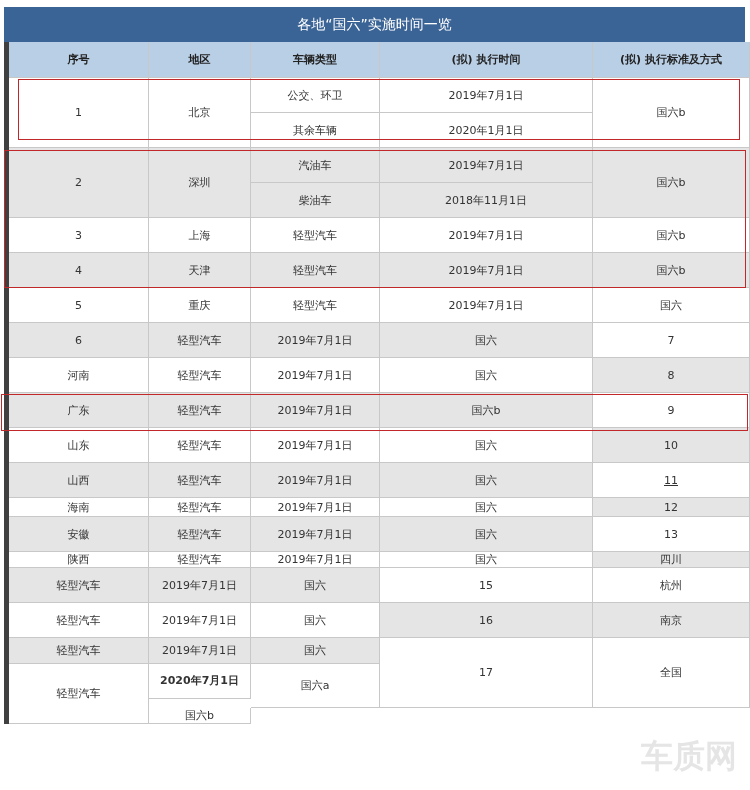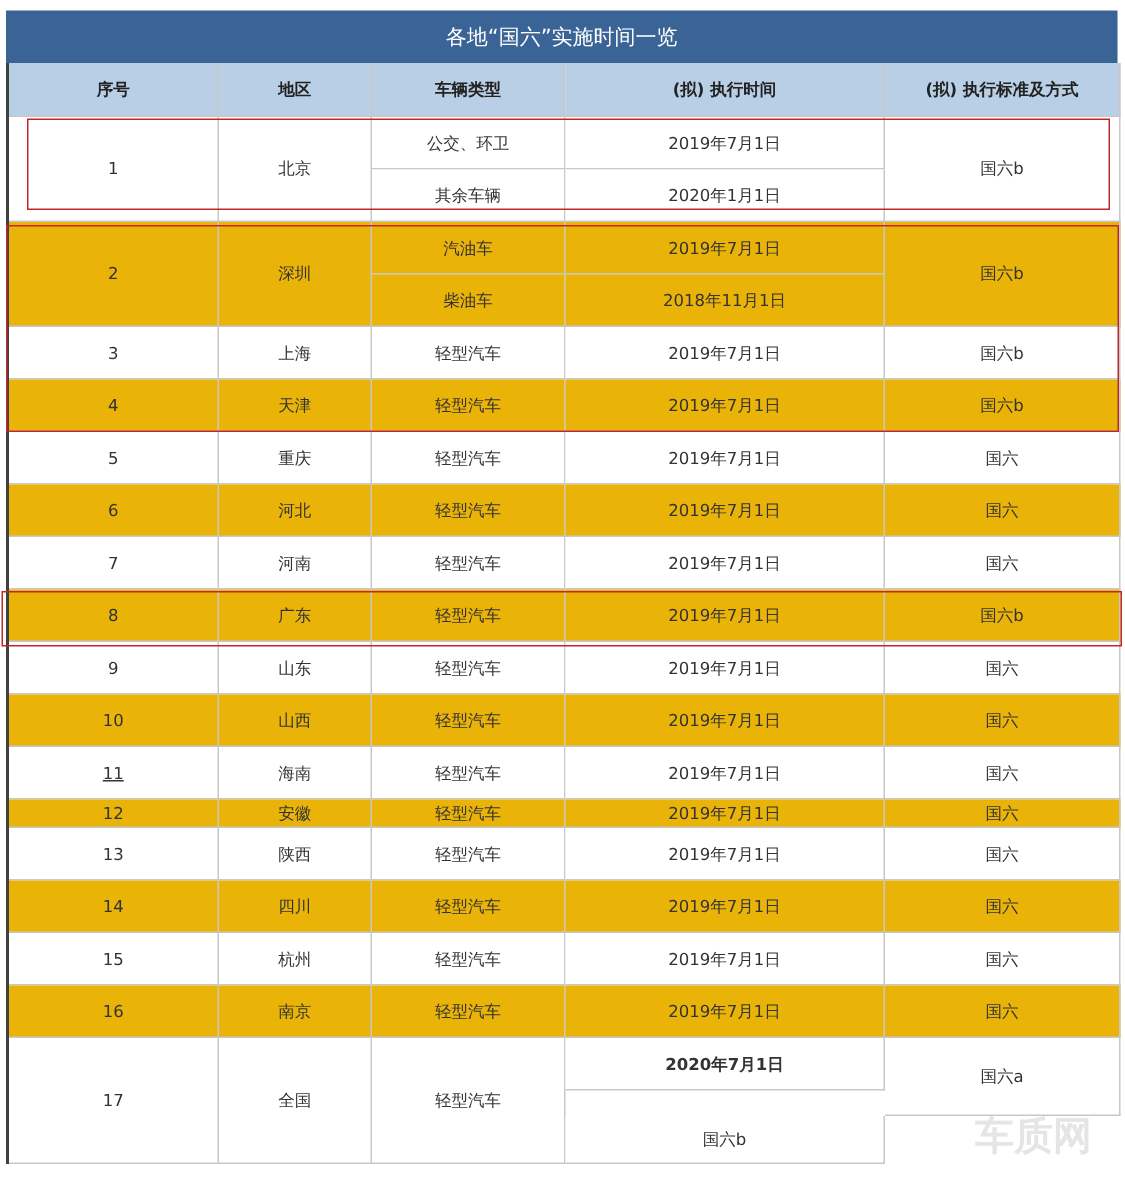--- a/index.html
+++ b/index.html
@@ -3,30 +3,30 @@
 <meta charset="utf-8">
 <style>
   html, body { margin: 0; padding: 0; background: #ffffff; }
   body { width: 750px; height: 790px; position: relative; overflow: hidden;
          font-family: "DejaVu Sans", "Liberation Sans", sans-serif; color: #333333; }
   .tbl { position: absolute; left: 4px; top: 7px; width: 741px; }
   .title { height: 35px; background: #3a6396; color: #ffffff; font-size: 14px;
            display: flex; align-items: center; justify-content: center; }
   .grid { display: grid;
           grid-template-columns: 140px 102px 129px 213px 157px;
-          border-left: 2px solid #404040; }
+          border-left: 5px solid #404040; }
   .grid > div { border-right: 1px solid #c8c8c8; border-bottom: 1px solid #c8c8c8;
                 display: flex; align-items: center; justify-content: center;
                 font-size: 11px; box-sizing: border-box; }
   .hd { background: #b9cfe6; font-weight: bold; height: 36px; color: #222; font-size: 11px; }
   .w { background: #ffffff; }
-  .g { background: #eab308; }
+  .g { background: #e5e5e5; }
   .redbox { position: absolute; border: 1px solid #c0282a; pointer-events: none; box-sizing: border-box; }
   .watermark { position: absolute; right: 6px; bottom: 8px; width: 110px; height: 50px;
-               color: rgba(180,180,180,0.35); font-size: 26px; font-weight: bold;
+               color: rgba(180,180,180,0.35); font-size: 32px; font-weight: bold;
                display: flex; align-items: center; justify-content: center; pointer-events: none; }
 </style>
 </head>
 <body>
 
 <div class="tbl">
   <div class="title">各地“国六”实施时间一览</div>
   <div class="grid">
 
     <div class="hd">序号</div>
@@ -63,21 +63,20 @@
     <div class="g">2019年7月1日</div>
     <div class="g">国六b</div>
 
     <div class="w" style="height:35px;">5</div>
     <div class="w">重庆</div>
     <div class="w">轻型汽车</div>
     <div class="w">2019年7月1日</div>
     <div class="w">国六</div>
 
     <div class="g" style="height:35px;">6</div>
-    <div class="g">河北</div>
     <div class="g">轻型汽车</div>
     <div class="g">2019年7月1日</div>
     <div class="g">国六</div>
 
     <div class="w" style="height:35px;">7</div>
     <div class="w">河南</div>
     <div class="w">轻型汽车</div>
     <div class="w">2019年7月1日</div>
     <div class="w">国六</div>
 
@@ -110,39 +109,38 @@
     <div class="g">轻型汽车</div>
     <div class="g">2019年7月1日</div>
     <div class="g">国六</div>
 
     <div class="w" style="height:35px;">13</div>
     <div class="w">陕西</div>
     <div class="w">轻型汽车</div>
     <div class="w">2019年7月1日</div>
     <div class="w">国六</div>
 
-    <div class="g" style="height:35px;">14</div>
     <div class="g">四川</div>
     <div class="g">轻型汽车</div>
     <div class="g">2019年7月1日</div>
     <div class="g">国六</div>
 
     <div class="w" style="height:35px;">15</div>
     <div class="w">杭州</div>
     <div class="w">轻型汽车</div>
     <div class="w">2019年7月1日</div>
     <div class="w">国六</div>
 
     <div class="g" style="height:35px;">16</div>
     <div class="g">南京</div>
     <div class="g">轻型汽车</div>
     <div class="g">2019年7月1日</div>
     <div class="g">国六</div>
 
-    <div class="w" style="grid-row: span 2; height:84px;">17</div>
+    <div class="w" style="grid-row: span 2; height:70px;">17</div>
     <div class="w" style="grid-row: span 2;">全国</div>
     <div class="w" style="grid-row: span 2;">轻型汽车</div>
     <div class="w" style="height:35px;font-weight:bold;">2020年7月1日</div>
     <div class="w">国六a</div>
     <div class="w">国六b</div>
   </div>
 </div>
 
 <div class="redbox" style="left:18px; top:79px; width:722px; height:61px;"></div>
 <div class="redbox" style="left:4px; top:150px; width:742px; height:138px;"></div>

